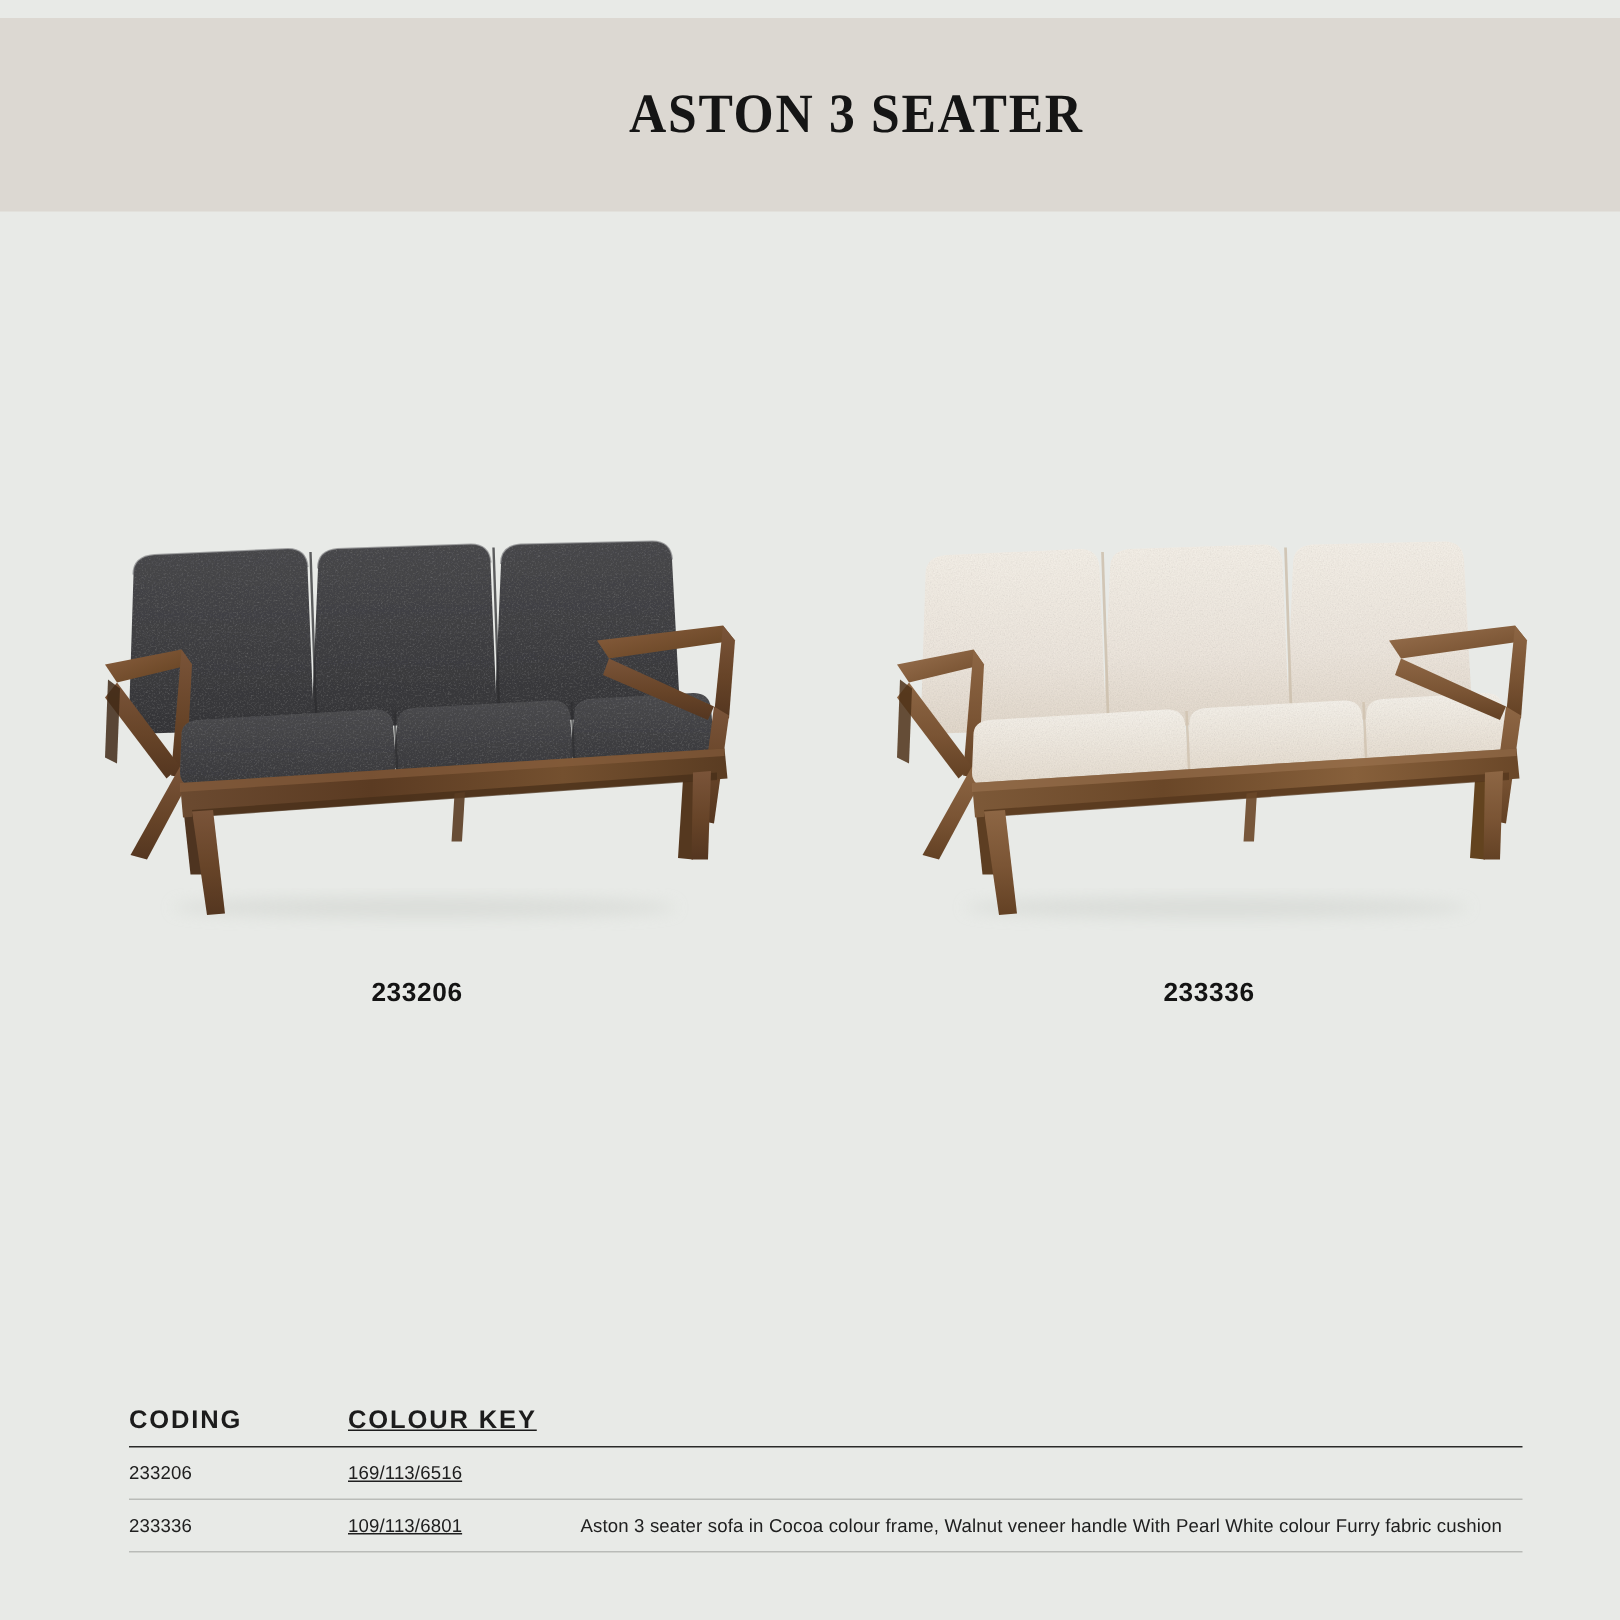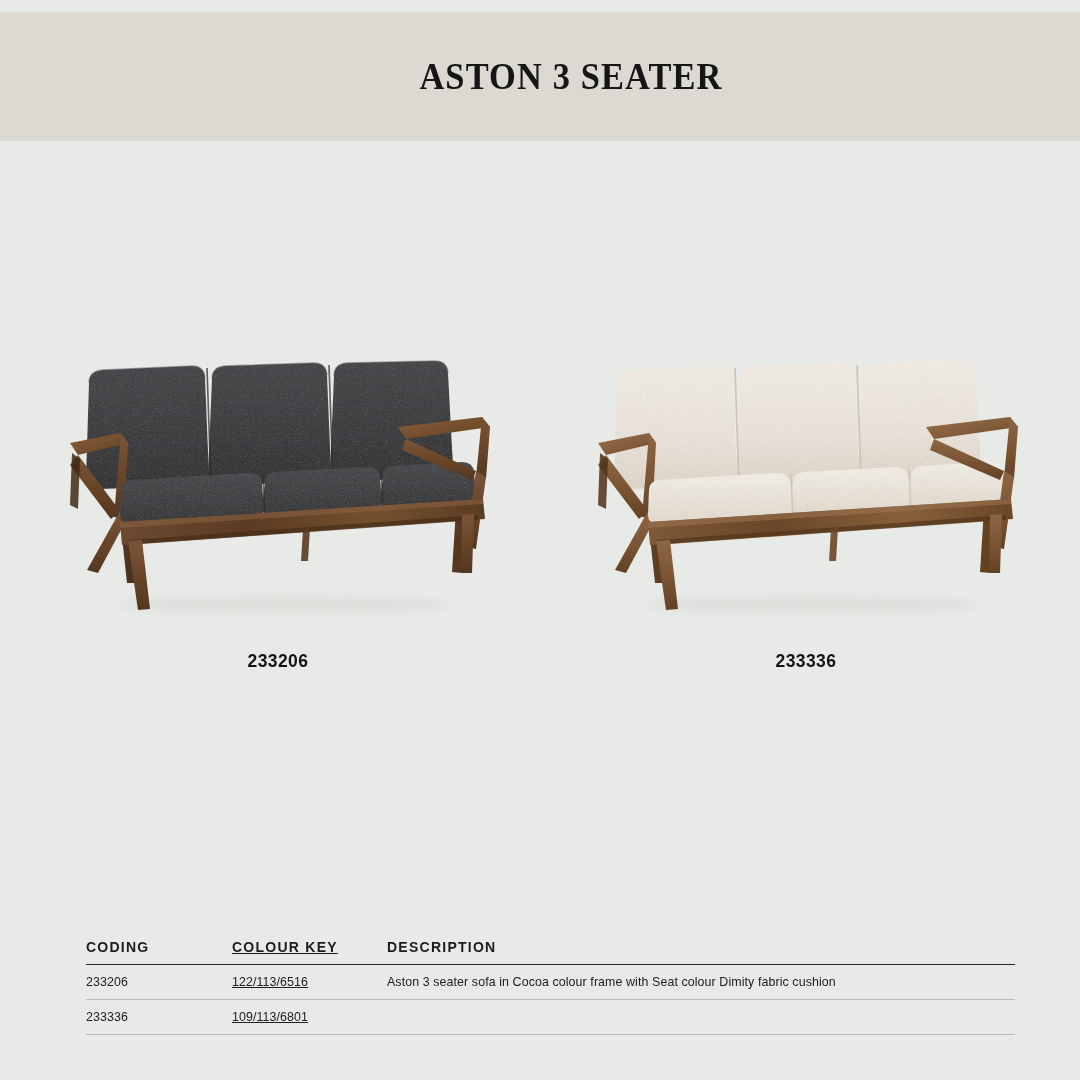--- a/index.html
+++ b/index.html
@@ -100,21 +100,21 @@
   }
   .spec-body-row {
     height: 34px;
     border-bottom: 1px solid #b9bbb8;
   }
   .col-coding      { width: 146px; flex: none; }
   .col-colour-key  { width: 155px; flex: none; text-decoration: underline; }
   .col-description { flex: 1; }
 
   .spec-head .cell {
-    font-size: 14px;
+    font-size: 17px;
     font-weight: 700;
     letter-spacing: 1.25px;
     color: #1c1c1c;
     text-transform: uppercase;
   }
   .spec-body-row .cell {
     font-size: 12.4px;
     font-weight: 400;
     color: #202020;
     letter-spacing: 0.1px;
@@ -306,27 +306,26 @@
     <div class="product-code">233336</div>
   </div>
 
 </div>
 
 <div class="spec-table">
 
   <div class="spec-row spec-head">
     <div class="cell col-coding">CODING</div>
     <div class="cell col-colour-key">COLOUR KEY</div>
-    <div class="cell col-description">DESCRIPTION</div>
   </div>
 
   <div class="spec-row spec-body-row">
     <div class="cell col-coding">233206</div>
-    <div class="cell col-colour-key">122/113/6516</div>
-    <div class="cell col-description">Aston 3 seater sofa in Cocoa colour frame with Seat colour Dimity fabric cushion</div>
+    <div class="cell col-colour-key">169/113/6516</div>
   </div>
 
   <div class="spec-row spec-body-row">
     <div class="cell col-coding">233336</div>
     <div class="cell col-colour-key">109/113/6801</div>
+    <div class="cell col-description">Aston 3 seater sofa in Cocoa colour frame, Walnut veneer handle With Pearl White colour Furry fabric cushion</div>
   </div>
 
 </div>
 
 </body></html>

